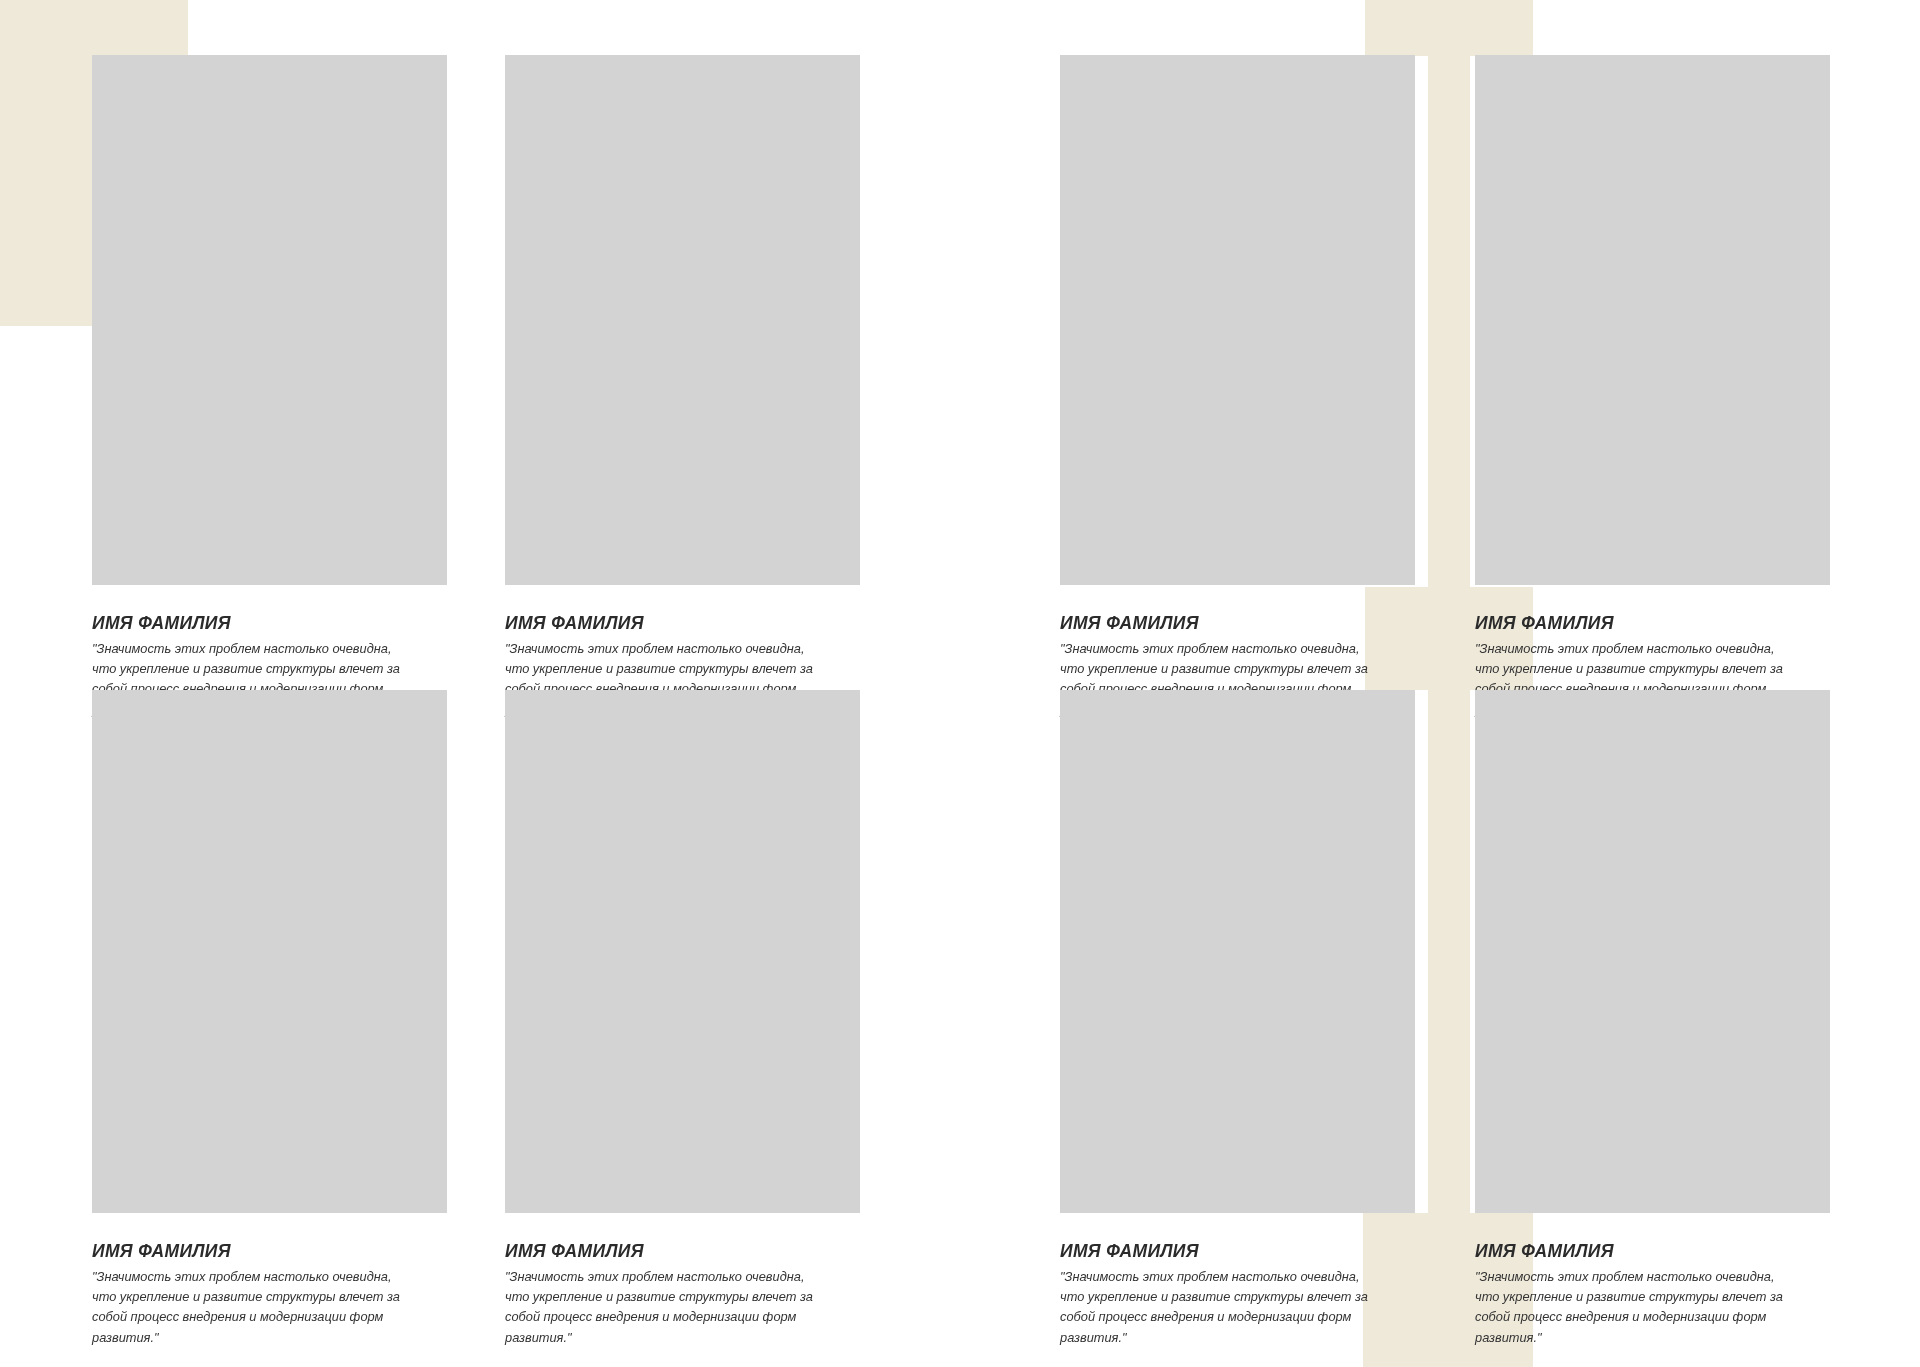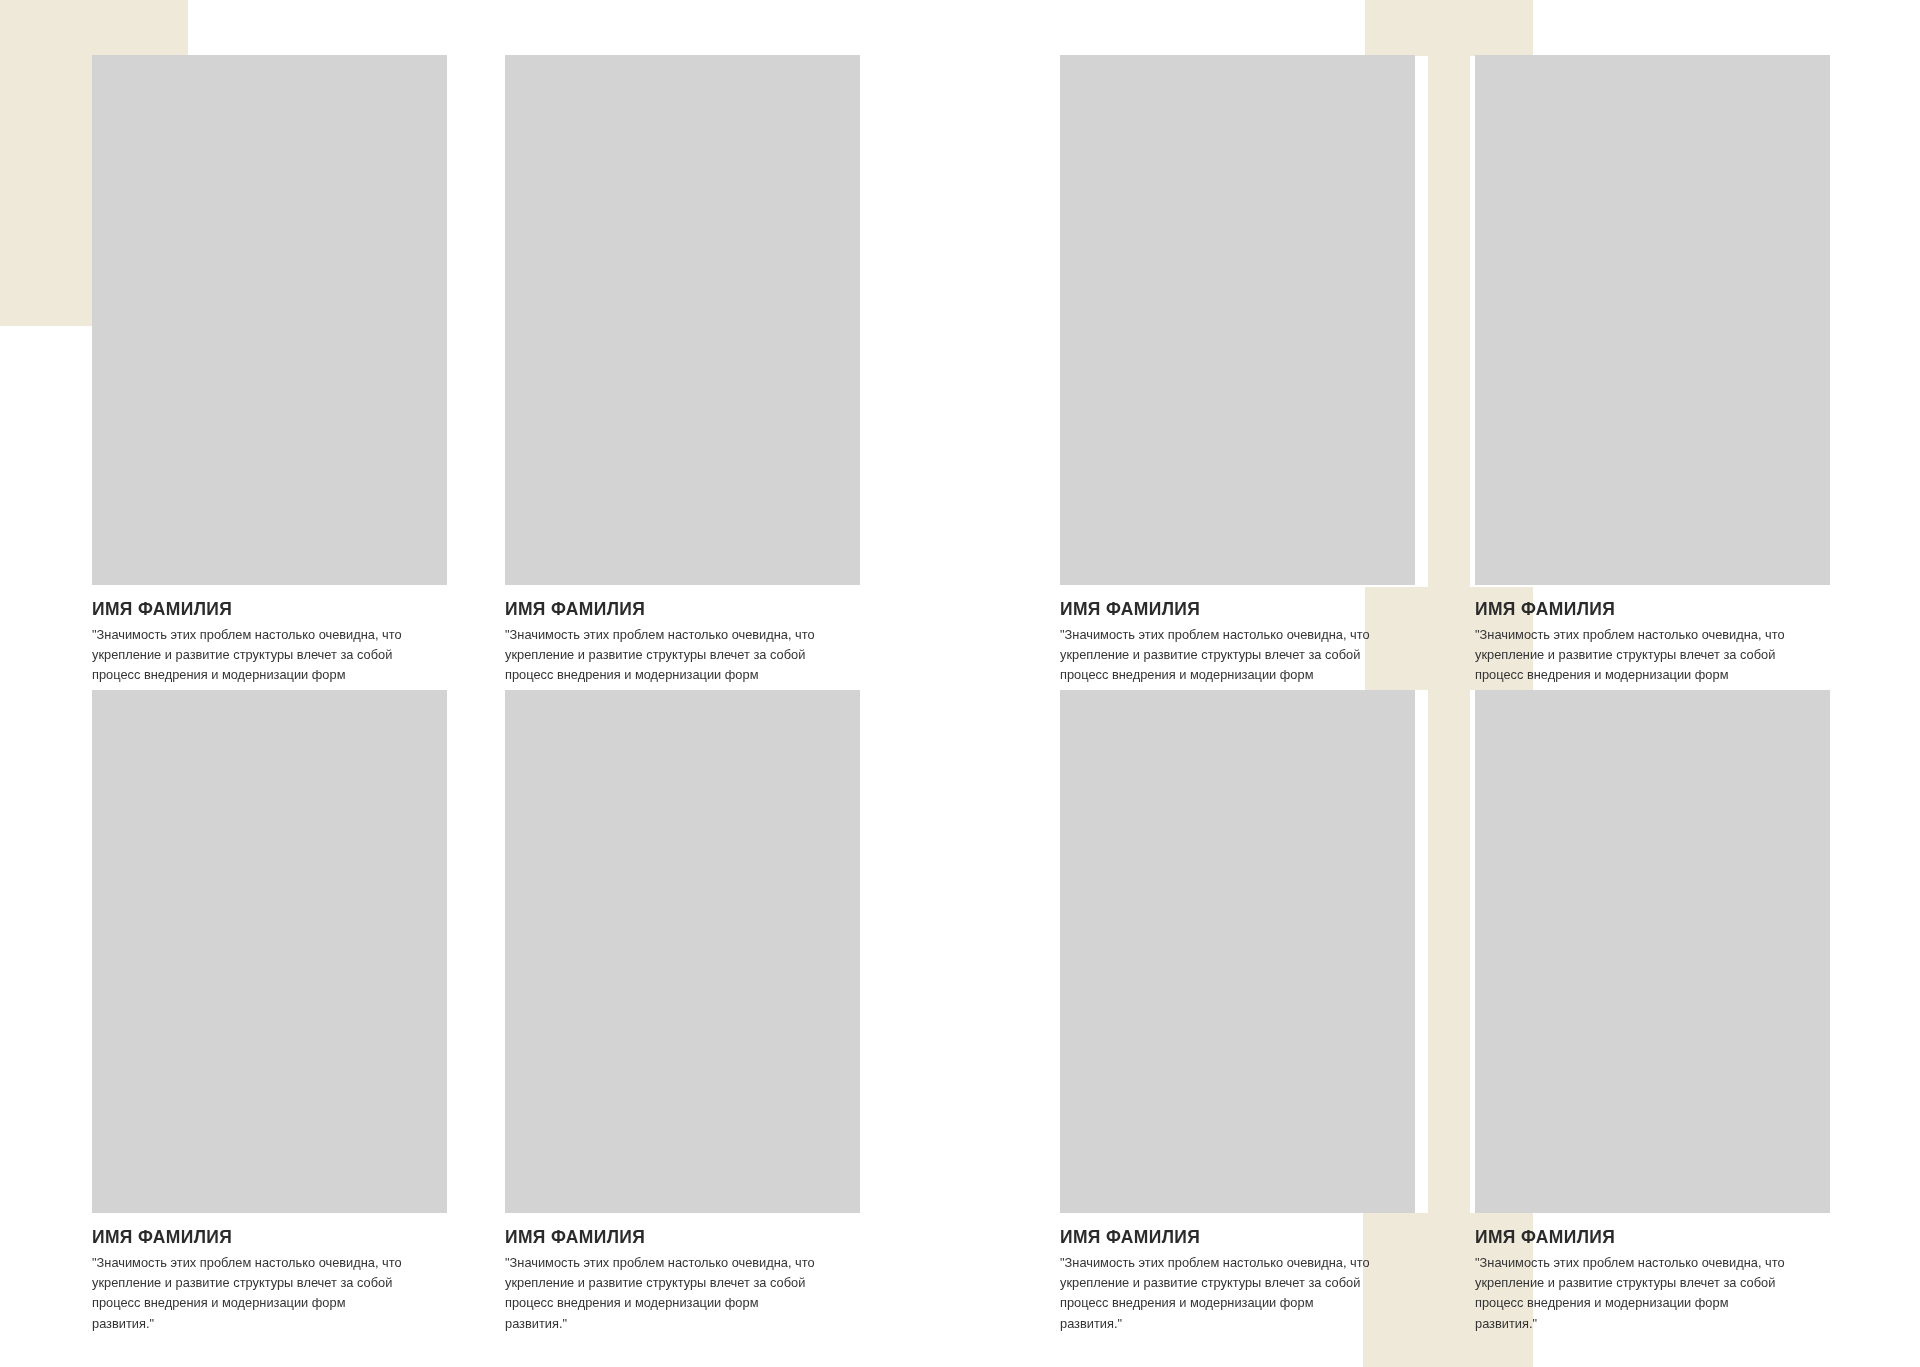--- a/index.html
+++ b/index.html
@@ -91,21 +91,22 @@
 
   .card-photo {
     width: 355px;
     background: #d3d3d3;
     display: block;
   }
   .row-1 .card-photo { height: 530px; }
   .row-2 .card-photo { height: 523px; }
 
   .card-body {
-    padding-top: 14px;
+    padding-top: 28px;
+    font-style: italic;
   }
 
   .card-name {
     font-family: "Liberation Sans", "DejaVu Sans", sans-serif;
     font-size: 19px;
     font-weight: 700;
     letter-spacing: 0.4px;
     color: #2b2b2b;
     line-height: 1.1;
     margin: 0 0 5px 0;

